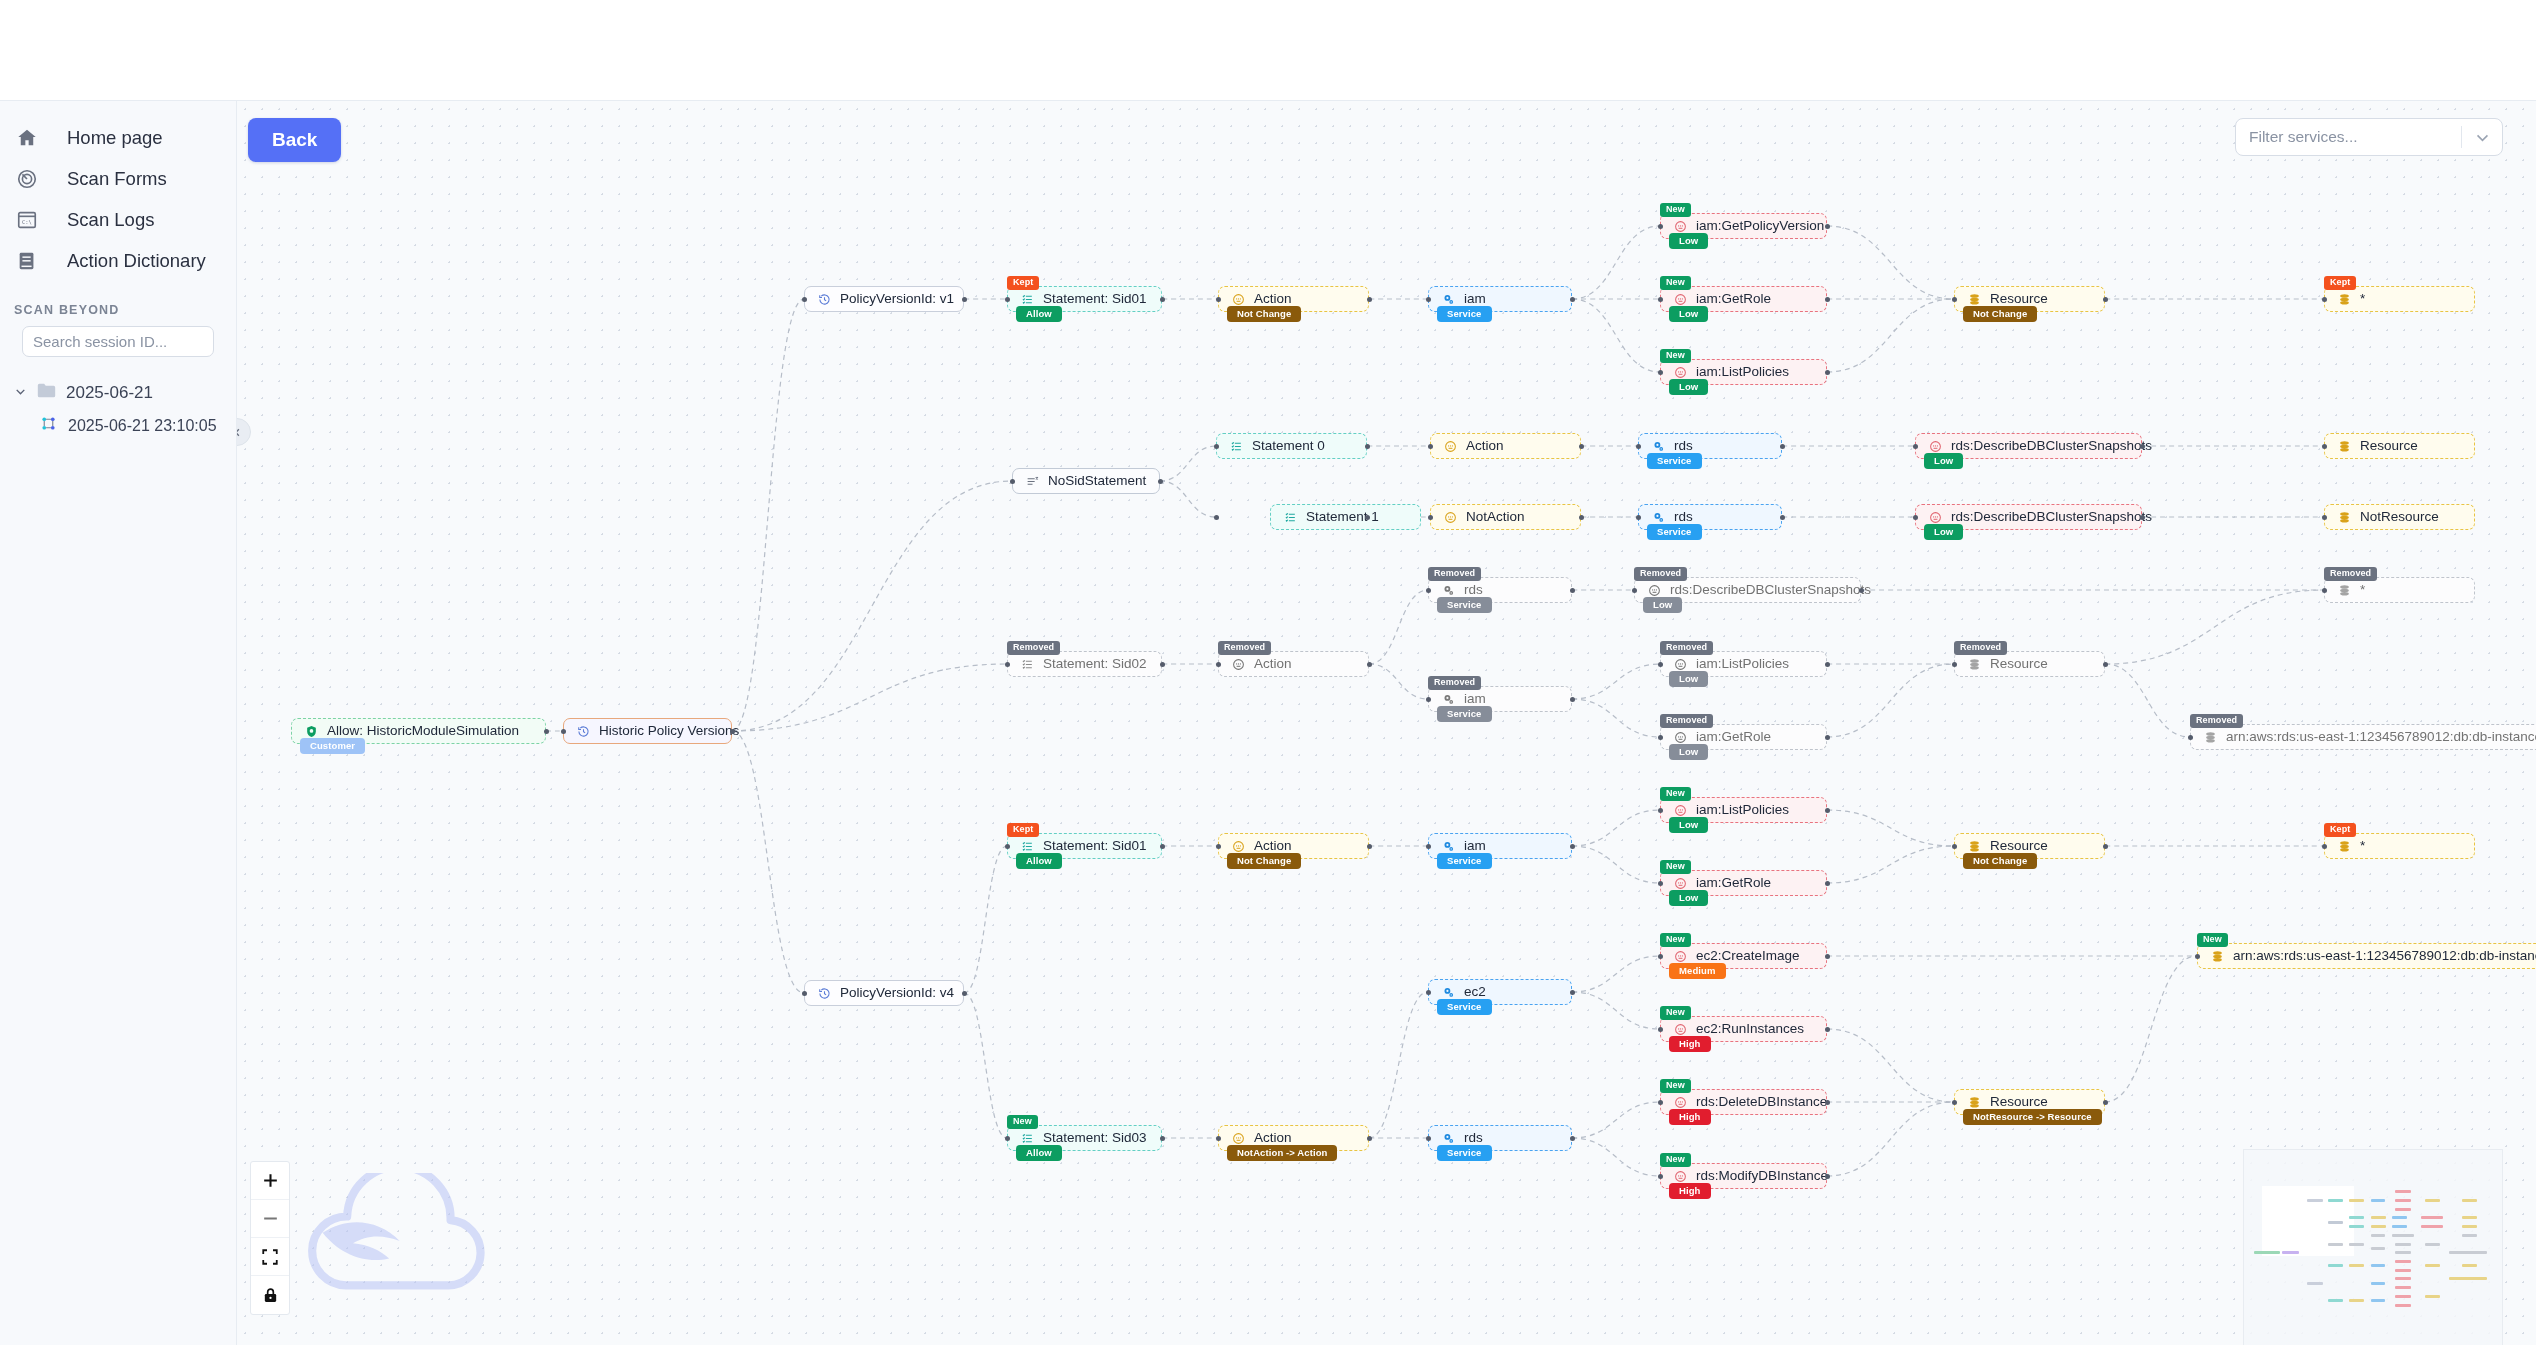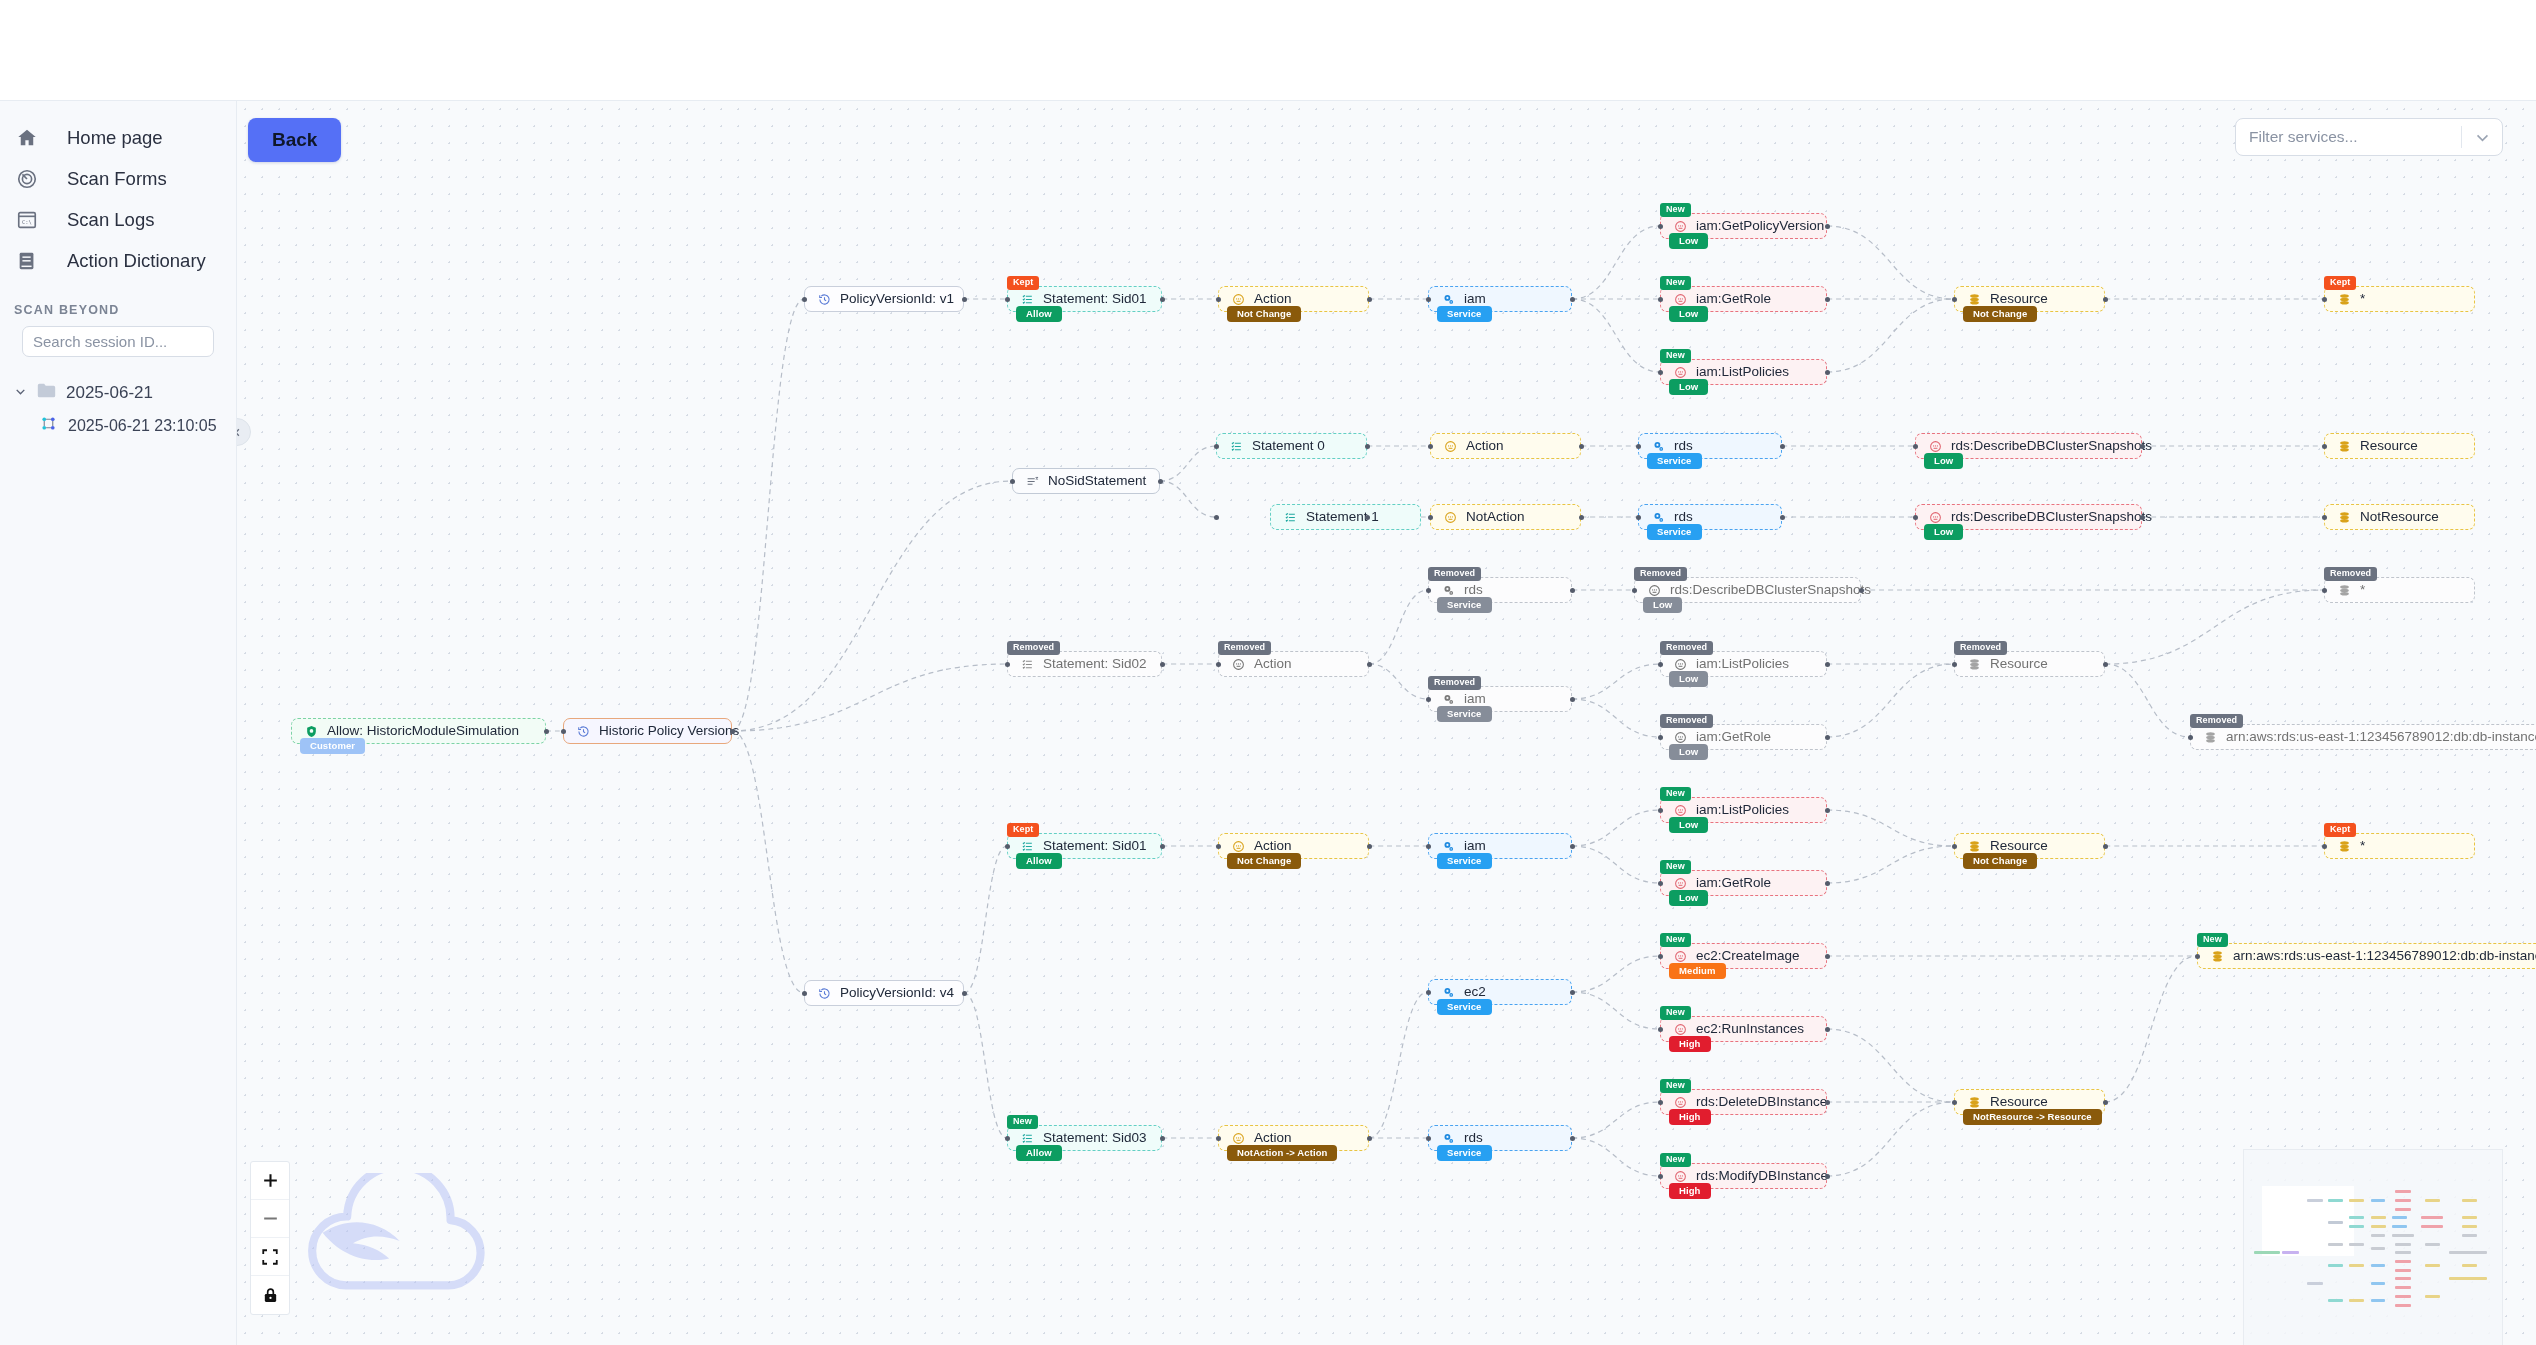--- a/index.html
+++ b/index.html
@@ -72,21 +72,21 @@
 
   
   #canvas {
     position: absolute; left: 237px; top: 101px; width: 2299px; height: 1244px;
     background-color: #f8fafc;
     background-image: radial-gradient(#d5dbe4 1px, transparent 1px);
     background-size: 17px 17px; overflow: hidden;
   }
   #back-btn {
     position: absolute; left: 11px; top: 17px; z-index: 12;
-    background: #5570f6; color: #0f172a; border: none; border-radius: 8px;
+    background: #5570f6; color: #ffffff; border: none; border-radius: 8px;
     font-size: 19px; font-weight: 600; padding: 11px 24px; cursor: pointer;
     font-family: inherit; box-shadow: 0 1px 3px rgba(40,60,140,.2);
   }
   #filter-box {
     position: absolute; right: 33px; top: 17px; z-index: 12;
     width: 268px; height: 38px; background: #fff; border: 1px solid #d7dde6;
     border-radius: 8px; display: flex; align-items: center; cursor: pointer;
   }
   #filter-placeholder { flex: 1; padding-left: 13px; font-size: 15.5px; color: #8a93a3; }
   #filter-sep { width: 1px; height: 22px; background: #e2e7ee; }

